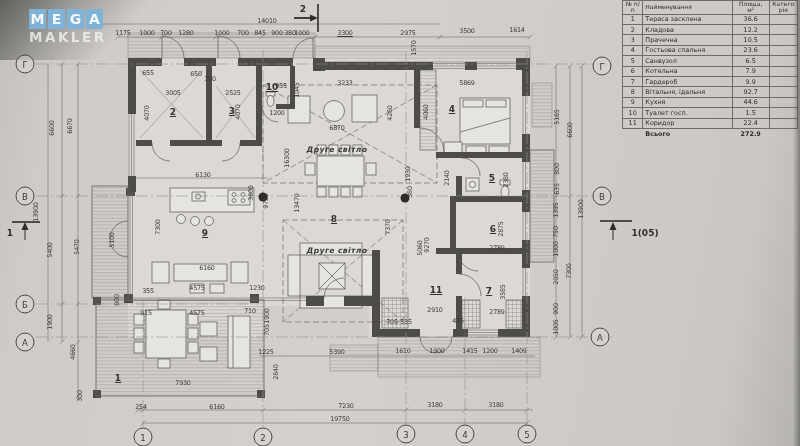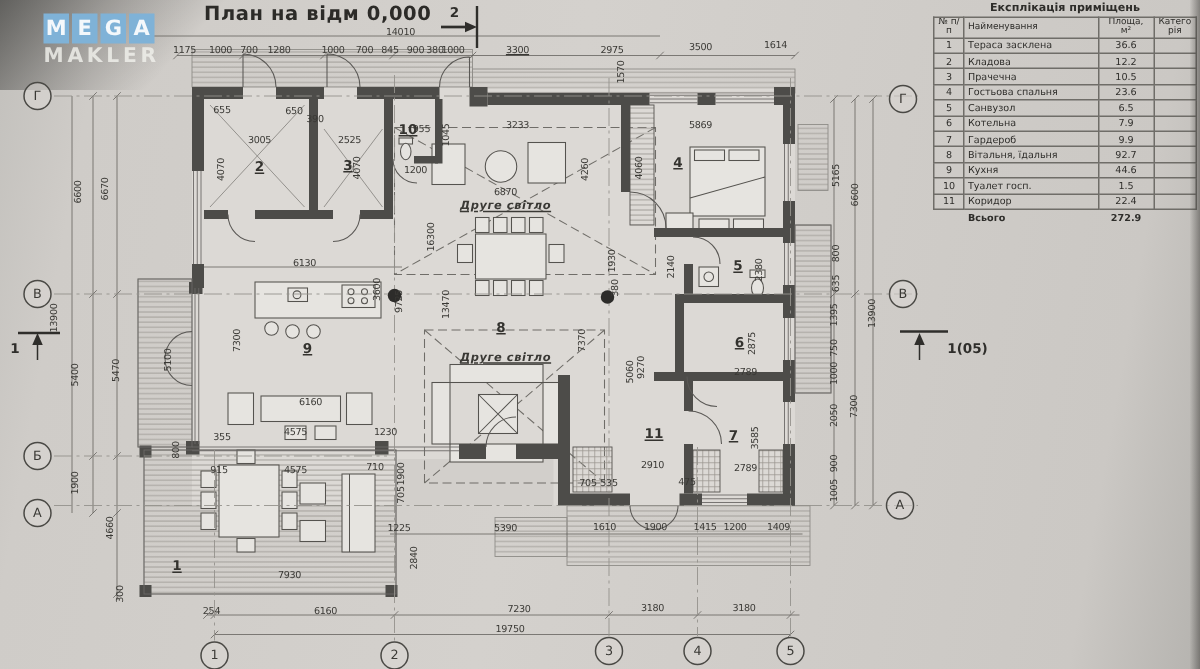--- a/index.html
+++ b/index.html
@@ -34,21 +34,21 @@
   
   .dim{position:absolute;transform:translate(-50%,-50%);font-size:6.4px;letter-spacing:-.2px;
     color:#3a3935;white-space:nowrap;}
   .dim.rot{transform:translate(-50%,-50%) rotate(-90deg);}
   .roomnum{position:absolute;transform:translate(-50%,-50%);font-size:9px;font-weight:600;
     text-decoration:underline;color:#34332f;}
   .axc{position:absolute;width:19px;height:19px;border:1px solid #4a4945;border-radius:50%;
     transform:translate(-50%,-50%);display:flex;align-items:center;justify-content:center;
     font-size:8.5px;color:#3a3935;background:rgba(218,215,211,.55);}
   .ann{position:absolute;transform:translate(-50%,-50%);font-size:7.6px;font-style:italic;
-    font-weight:600;text-decoration:underline;letter-spacing:.4px;color:#3a3935;white-space:nowrap;}
+    font-weight:600;letter-spacing:.4px;color:#3a3935;white-space:nowrap;margin-top:12px;}
   .secm{position:absolute;transform:translate(-50%,-50%);font-size:9px;font-weight:600;color:#2f2e2b;white-space:nowrap;}
   svg{position:absolute;left:0;top:0;}
 </style>
 </head>
 <body>
 
 <div id="stage">
 
   <div id="corner-shade"></div>
 
@@ -281,24 +281,22 @@
   <div id="logo">
     <div class="row">
       <span class="cell">M</span>
       <span class="cell">E</span>
       <span class="cell">G</span>
       <span class="cell">A</span>
     </div>
     <div class="word2">MAKLER</div>
   </div>
 
-  <div id="plan-title">План на відм 0,000</div>
 
   <div id="expl">
-    <div class="t-title">Експлікація приміщень</div>
     <table>
       <thead>
         <tr>
           <th class="c-num">№ п/п</th>
           <th class="c-name">Найменування</th>
           <th class="c-area">Площа, м²</th>
           <th class="c-cat">Категорія</th>
         </tr>
       </thead>
       <tbody>
@@ -430,21 +428,21 @@
       <span class="dim rot" style="position: absolute; left: 569px; top: 271px;">7300</span>
       <span class="dim rot" style="position: absolute; left: 581px; top: 209px;">13900</span>
       <span class="dim" style="position: absolute; left: 266px; top: 352px;">1225</span>
       <span class="dim" style="position: absolute; left: 337px; top: 352px;">5390</span>
       <span class="dim" style="position: absolute; left: 403px; top: 351px;">1610</span>
       <span class="dim" style="position: absolute; left: 437px; top: 351px;">1900</span>
       <span class="dim" style="position: absolute; left: 470px; top: 351px;">1415</span>
       <span class="dim" style="position: absolute; left: 490px; top: 351px;">1200</span>
       <span class="dim" style="position: absolute; left: 519px; top: 351px;">1409</span>
       <span class="dim rot" style="position: absolute; left: 276px; top: 372px;">2840</span>
-      <span class="dim" style="position: absolute; left: 193px; top: 383px;">7930</span>
+      <span class="dim" style="position: absolute; left: 183px; top: 383px;">7930</span>
       <span class="dim" style="position: absolute; left: 141px; top: 407px;">254</span>
       <span class="dim" style="position: absolute; left: 217px; top: 407px;">6160</span>
       <span class="dim" style="position: absolute; left: 346px; top: 406px;">7230</span>
       <span class="dim" style="position: absolute; left: 435px; top: 405px;">3180</span>
       <span class="dim" style="position: absolute; left: 496px; top: 405px;">3180</span>
       <span class="dim" style="position: absolute; left: 340px; top: 419px;">19750</span>
       <span class="dim" style="position: absolute; left: 148px; top: 73px; text-align: right;">655</span>
       <span class="dim" style="position: absolute; left: 196px; top: 74px;">650</span>
       <span class="dim" style="position: absolute; left: 210px; top: 79px;">390</span>
       <span class="dim" style="position: absolute; left: 173px; top: 93px;">3005</span>

